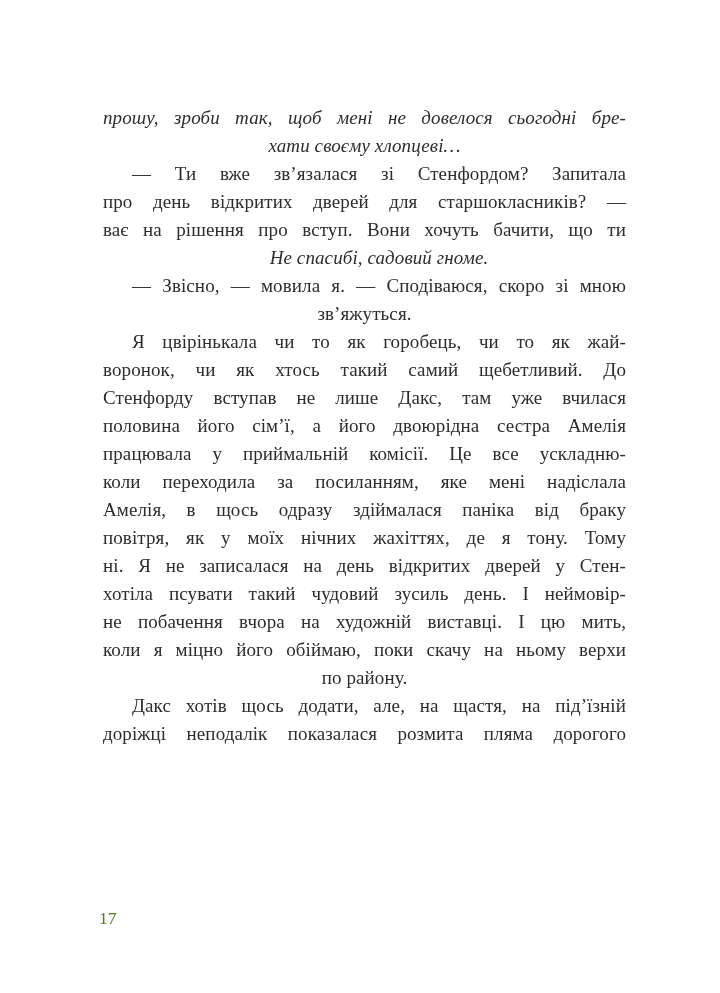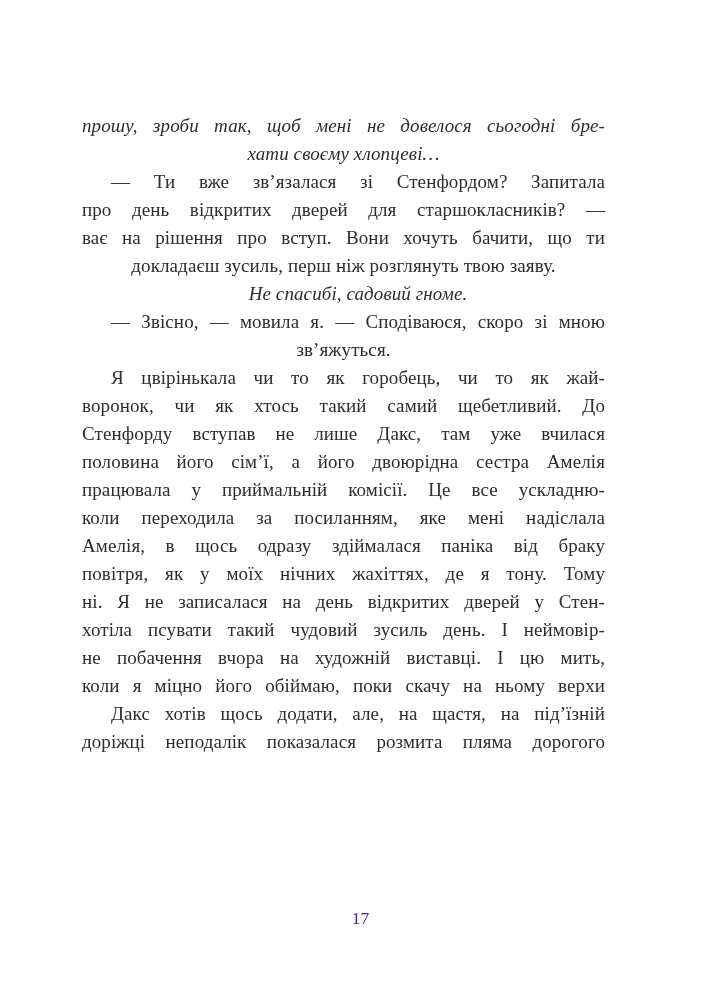--- a/index.html
+++ b/index.html
@@ -12,27 +12,26 @@
     width: 720px;
     height: 993px;
     margin: 0 auto;
     background: #ffffff;
     font-family: "Liberation Serif", "DejaVu Serif", serif;
     color: #2e2d2b;
     overflow: hidden;
   }
   .text-block {
     position: absolute;
-    left: 82px;
+    left: 103px;
     top: 104px;
     width: 523px;
     font-size: 19px;
     line-height: 28px;
     letter-spacing: 0.1px;
-    margin-top: 8px;
   }
   .para {
     margin: 0;
     padding: 0;
   }
   .para.italic {
     font-style: italic;
   }
   .line {
     text-align: center;
@@ -42,39 +41,38 @@
     text-align-last: justify;
   }
   .line.indented {
     text-indent: 29px;
   }
   .page-number {
     position: absolute;
     left: 99px;
     top: 908px;
     width: 523px;
-    text-align: center;
+    text-align: left;
     font-size: 17.5px;
-    color: #4c1d95;
+    color: #4d7c0f;
   }
 </style>
 </head>
 <body>
 
 <div class="page">
   <div class="text-block">
       <div class="para italic">
         <div class="line just">прошу, зроби так, щоб мені не довелося сьогодні бре-</div>
         <div class="line">хати своєму хлопцеві…</div>
       </div>
       <div class="para">
         <div class="line just indented">— Ти вже зв’язалася зі Стенфордом? Запитала</div>
         <div class="line just">про день відкритих дверей для старшокласників? —</div>
         <div class="line just">ває на рішення про вступ. Вони хочуть бачити, що ти</div>
-        <div class="line">докладаєш зусиль, перш ніж розглянуть твою заяву.</div>
       </div>
       <div class="para italic">
         <div class="line indented">Не спасибі, садовий гноме.</div>
       </div>
       <div class="para">
         <div class="line just indented">— Звісно, — мовила я. — Сподіваюся, скоро зі мною</div>
         <div class="line">зв’яжуться.</div>
       </div>
       <div class="para">
         <div class="line just indented">Я цвірінькала чи то як горобець, чи то як жай-</div>
@@ -82,20 +80,21 @@
         <div class="line just">Стенфорду вступав не лише Дакс, там уже вчилася</div>
         <div class="line just">половина його сім’ї, а його двоюрідна сестра Амелія</div>
         <div class="line just">працювала у приймальній комісії. Це все ускладню-</div>
         <div class="line just">коли переходила за посиланням, яке мені надіслала</div>
         <div class="line just">Амелія, в щось одразу здіймалася паніка від браку</div>
         <div class="line just">повітря, як у моїх нічних жахіттях, де я тону. Тому</div>
         <div class="line just">ні. Я не записалася на день відкритих дверей у Стен-</div>
         <div class="line just">хотіла псувати такий чудовий зусиль день. І неймовір-</div>
         <div class="line just">не побачення вчора на художній виставці. І цю мить,</div>
         <div class="line just">коли я міцно його обіймаю, поки скачу на ньому верхи</div>
+        <div class="line">по району.</div>
       </div>
       <div class="para">
         <div class="line just indented">Дакс хотів щось додати, але, на щастя, на під’їзній</div>
         <div class="line just">доріжці неподалік показалася розмита пляма дорогого</div>
       </div>
     </div>
   <div class="page-number">17</div>
 </div>
 
 </body></html>

